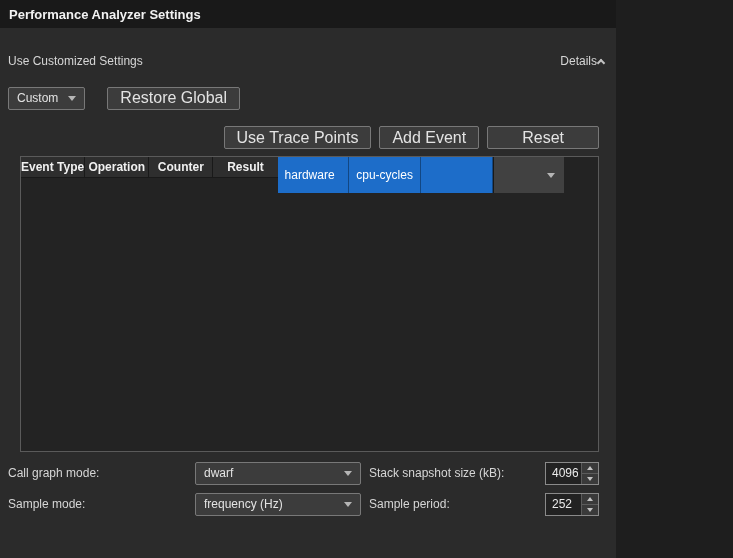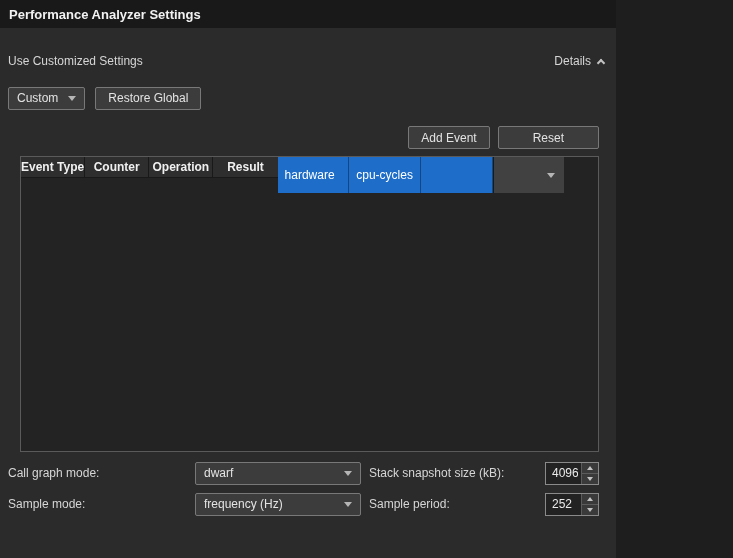--- a/index.html
+++ b/index.html
@@ -16,28 +16,28 @@
     --input-border:#8a8a8a;
   }
   *{box-sizing:border-box;}
   body{margin:0;background:#1e1e1e;font-family:"Liberation Sans", sans-serif;}
   .window{width:616px;height:558px;background:var(--bg);color:var(--text);font-size:12px;position:relative;overflow:hidden;}
 
   .titlebar{height:28px;background:var(--titlebar);display:flex;align-items:center;padding:0 9px;}
   .title-text{font-weight:bold;font-size:13px;color:#f2f2f2;}
 
   .header-row{display:flex;justify-content:space-between;align-items:center;margin-top:24px;padding:0 12px 0 8px;height:18px;}
-  .details-toggle{display:flex;align-items:center;gap:7px;cursor:pointer;color:#d6d6d6;}
+  .details-toggle{display:flex;align-items:center;gap:1px;cursor:pointer;color:#d6d6d6;}
   .chev-up{width:6px;height:6px;border-left:2px solid #c2c2c2;border-top:2px solid #c2c2c2;transform:rotate(45deg);margin-top:3px;}
 
   .btn{background:var(--btn-bg);border:1px solid var(--btn-border);color:#e3e3e3;height:23px;
-       padding:0 12px;font-size:12px;border-radius:2px;display:inline-flex;align-items:center;
+       padding:0 12px;font-size:16px;border-radius:2px;display:inline-flex;align-items:center;
        justify-content:center;font-family:"Liberation Sans", sans-serif;cursor:pointer;white-space:nowrap;}
 
-  .toolbar-row{display:flex;align-items:center;gap:10px;margin-top:16px;padding-left:8px;height:24px;}
+  .toolbar-row{display:flex;align-items:center;gap:22px;margin-top:16px;padding-left:8px;height:24px;}
   .combo{background:var(--btn-bg);border:1px solid var(--btn-border);border-radius:2px;height:23px;
          display:inline-flex;align-items:center;justify-content:space-between;padding:0 8px;gap:10px;cursor:pointer;color:#e3e3e3;}
   .arrow-down{width:0;height:0;border-left:4px solid transparent;border-right:4px solid transparent;border-top:5px solid #b5b5b5;}
 
   .events-btn-row{display:flex;justify-content:flex-end;gap:8px;margin-top:16px;padding-right:17px;height:23px;}
 
   .table{margin:7px 17px 0 20px;height:296px;background:var(--table-bg);border:1px solid var(--table-border);display:flex;}
   .thead{display:grid;grid-template-columns:1fr 1fr 1fr 1fr;background:var(--header-bg);height:21px;border-bottom:1px solid #191919;flex:0 0 auto;}
   .th{display:flex;align-items:center;justify-content:center;font-weight:bold;color:#f0f0f0;border-right:1px solid #191919;cursor:pointer;}
   .th:last-child{border-right:none;}
@@ -83,29 +83,30 @@
 
   <div class="toolbar-row">
     <span class="combo">
       <span>Custom</span>
       <span class="arrow-down"></span>
     </span>
     <button class="btn">Restore Global</button>
   </div>
 
   <div class="events-btn-row">
+    <button class="btn">Use Trace Points</button>
     <button class="btn">Add Event</button>
     <button class="btn" style="padding:0 34px;">Reset</button>
   </div>
 
   <div class="table">
     <div class="thead">
       <div class="th">Event Type</div>
+      <div class="th">Operation</div>
       <div class="th">Counter</div>
-      <div class="th">Operation</div>
       <div class="th">Result</div>
     </div>
     <div class="trow">
       <div class="td">hardware</div>
       <div class="td">cpu-cycles</div>
       <div class="td"></div>
       <div class="td-combo">
         <span></span>
         <span class="arrow-down"></span>
       </div>

